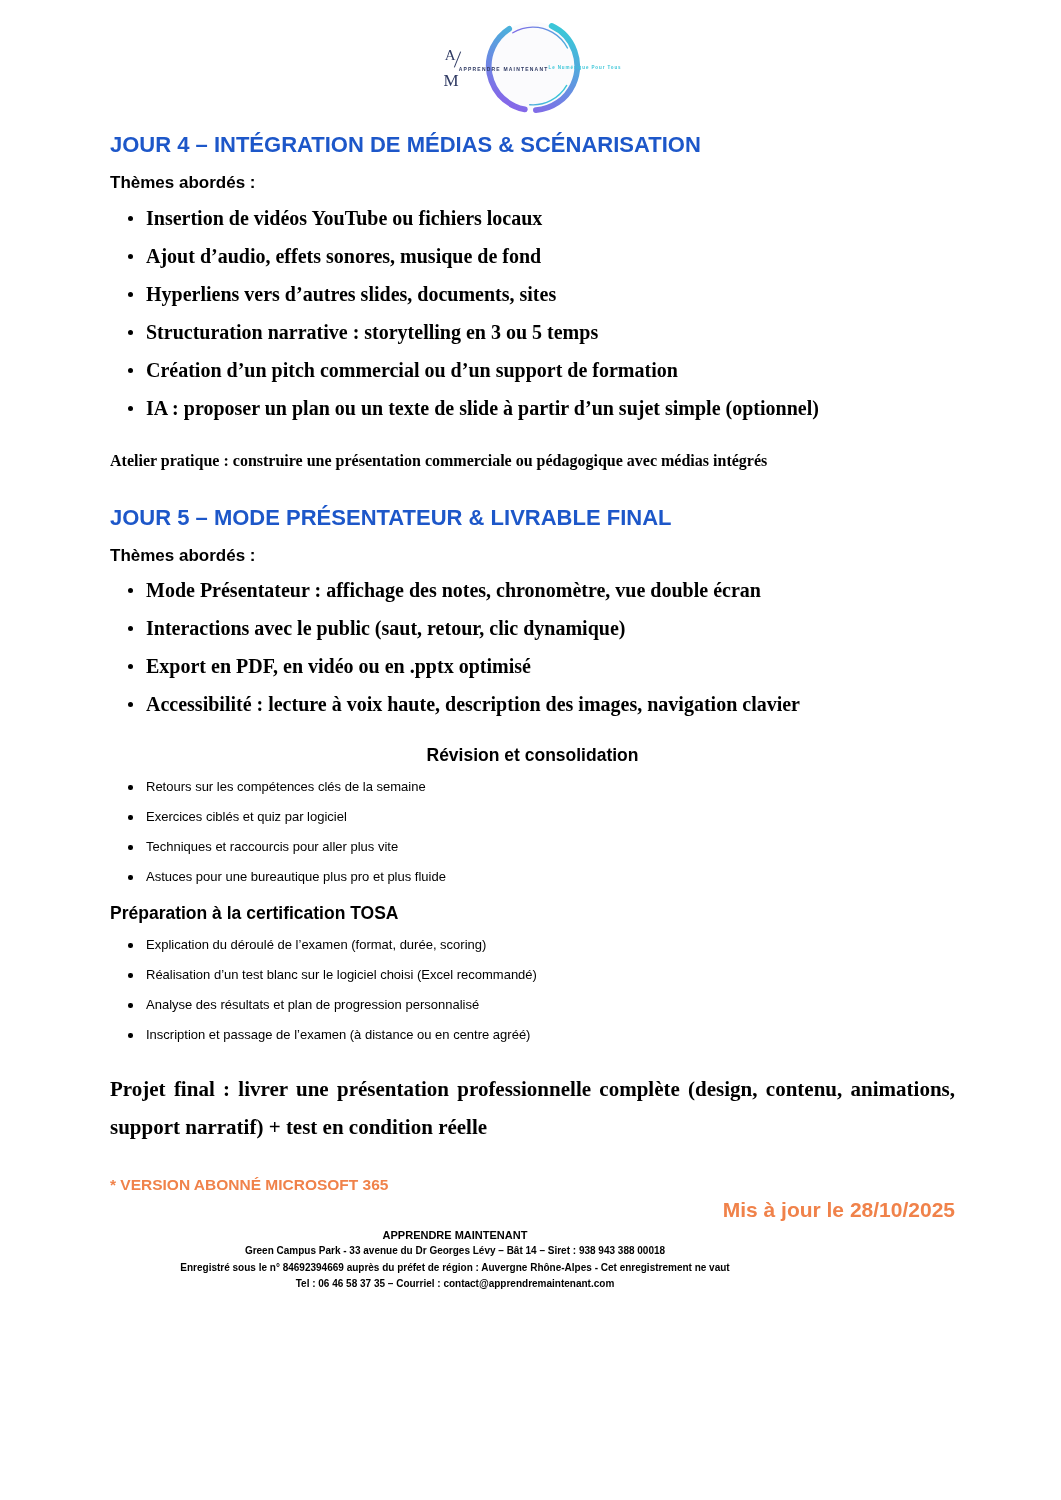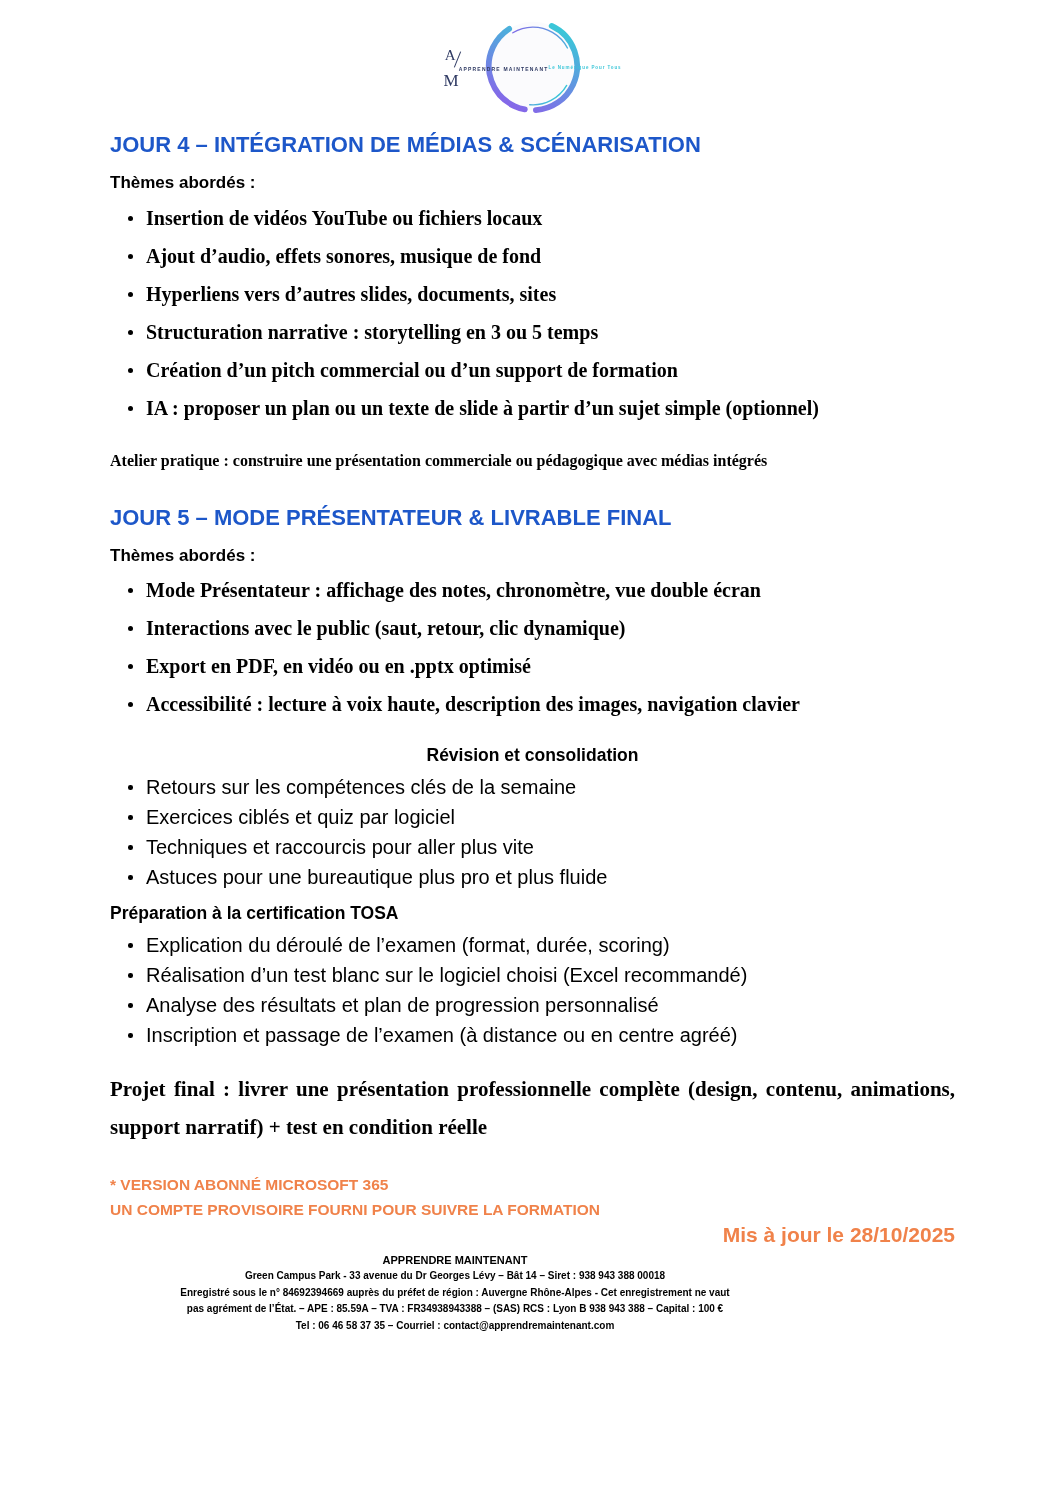--- a/index.html
+++ b/index.html
@@ -35,21 +35,21 @@
 
   
   ul.bullets { list-style:none; display:flow-root; }
   ul.bullets li { position:relative; padding-left:36px; }
   ul.bullets li::before {
     content:""; position:absolute; border-radius:50%; background:#000;
   }
   ul.serif { font-family:"Liberation Serif", serif; font-size:20px; margin-top:13px; }
   ul.serif li { line-height:22px; margin-bottom:16px;font-weight:bold; }
   ul.serif li::before { width:5px; height:5px; left:18px; top:9px; }
-  ul.sans { font-size:20px; margin-top:11px; }
+  ul.sans { font-size:13px; margin-top:11px; }
   ul.sans li { line-height:20px; margin-bottom:10px; }
   ul.sans li::before { width:4.5px; height:4.5px; left:18px; top:8px; }
 
   
   .serif-bold {
     font-family:"Liberation Serif", serif; font-weight:bold;
     text-align:justify;
   }
   .atelier { font-size:16px; line-height:32px; margin-top:10px; }
   .projet { font-size:21px; line-height:38px; margin-top:15px; }
@@ -129,28 +129,26 @@
       <li>Explication du déroulé de l’examen (format, durée, scoring)</li>
       <li>Réalisation d’un test blanc sur le logiciel choisi (Excel recommandé)</li>
       <li>Analyse des résultats et plan de progression personnalisé</li>
       <li>Inscription et passage de l’examen (à distance ou en centre agréé)</li>
     </ul>
 
   <p class="serif-bold projet">Projet final : livrer une présentation professionnelle complète (design, contenu, animations, support narratif) + test en condition réelle</p>
 
   <div class="orange-note">
     <div>* VERSION ABONNÉ MICROSOFT 365</div>
-    <div>UN COMPTE PROVISOIRE FOURNI POUR SUIVRE LA FORMATION</div>
   </div>
 
   <div class="updated">Mis à jour le 28/10/2025</div>
 
   <div class="footer">
     <div class="footer-company">APPRENDRE MAINTENANT</div>
     <div class="footer-lines">
         <div>Green Campus Park - 33 avenue du Dr Georges Lévy – Bât 14 – Siret : 938 943 388 00018</div>
         <div>Enregistré sous le n° 84692394669 auprès du préfet de région : Auvergne Rhône-Alpes - Cet enregistrement ne vaut</div>
-        <div>pas agrément de l’État. – APE : 85.59A – TVA : FR34938943388 – (SAS) RCS : Lyon B 938 943 388 – Capital : 100 €</div>
         <div>Tel : 06 46 58 37 35 – Courriel : contact@apprendremaintenant.com</div>
       </div>
   </div>
 
 </div>
 
 </body></html>

